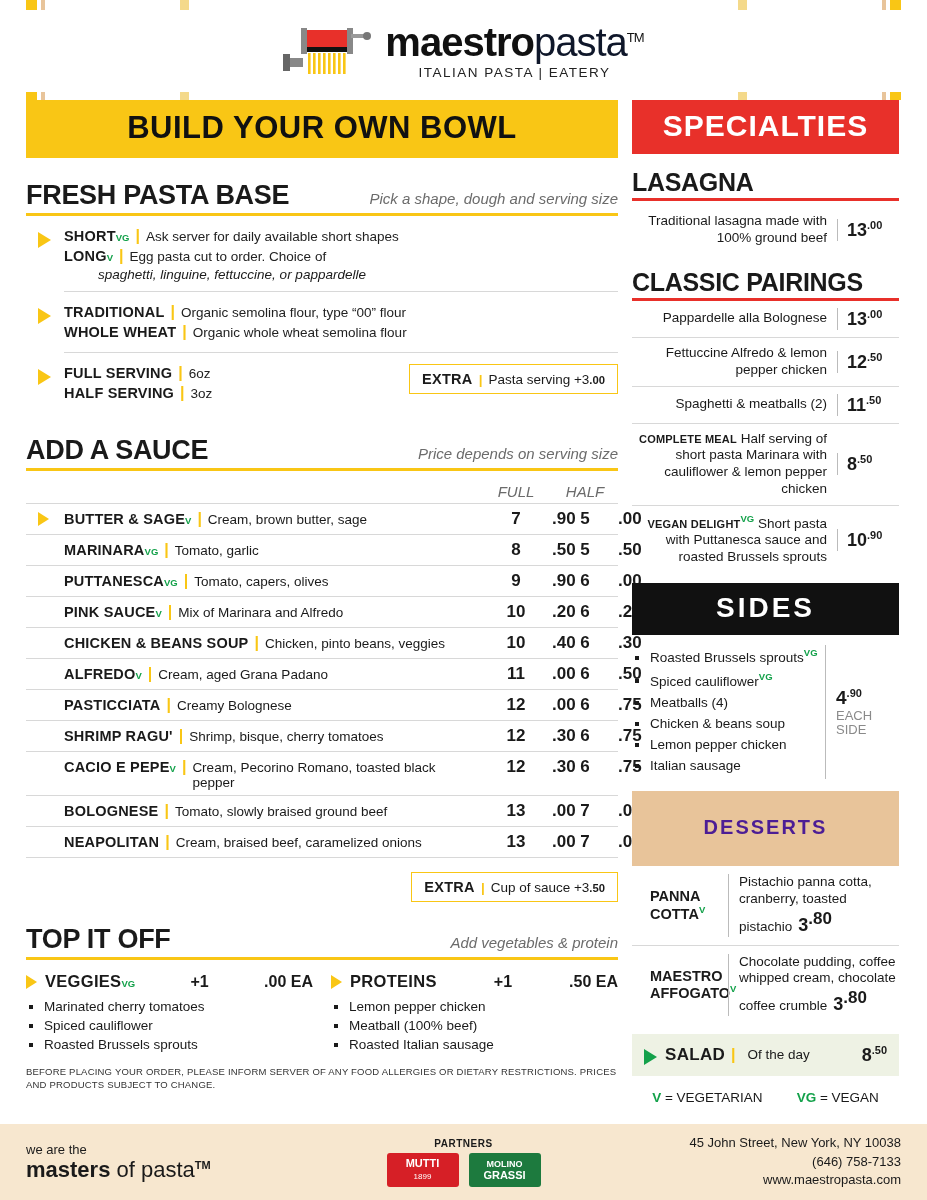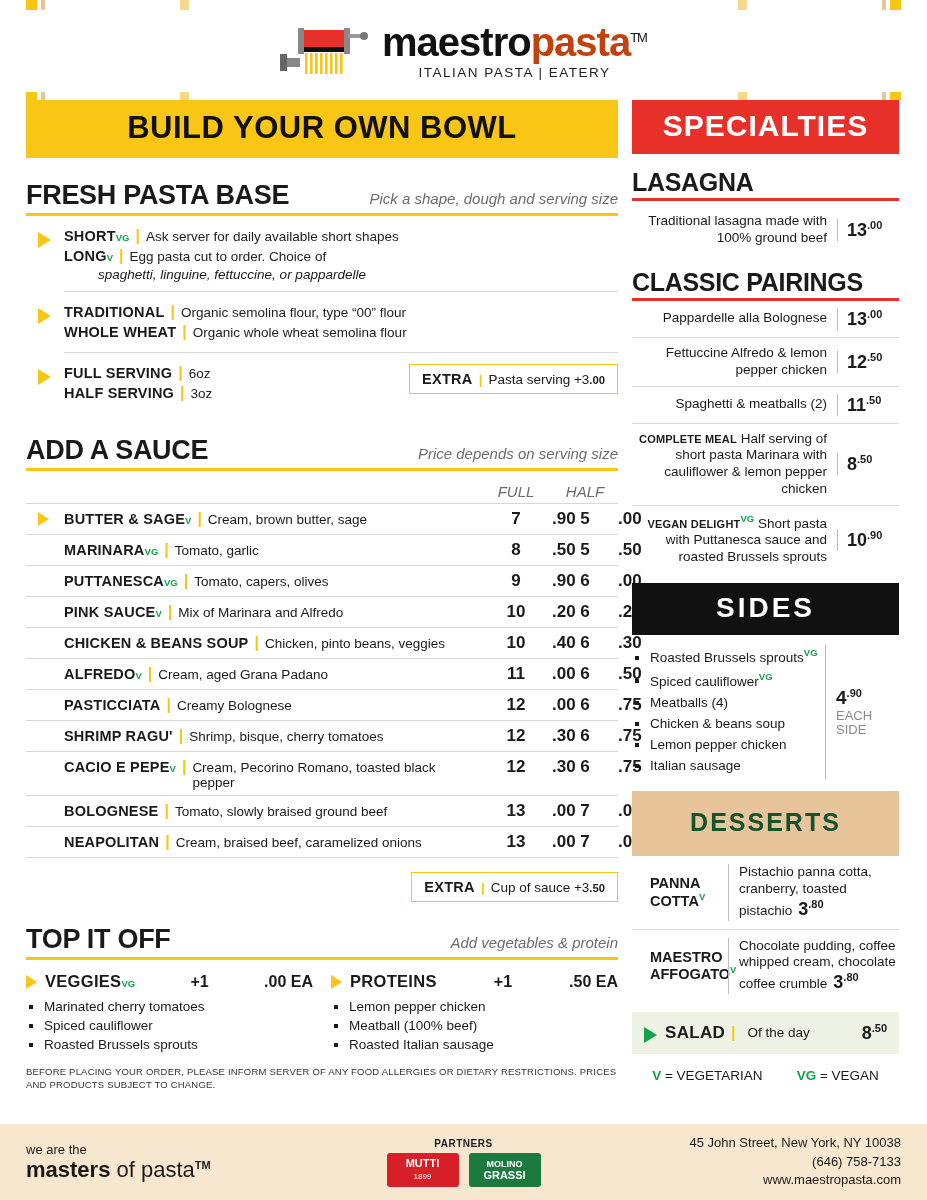--- a/index.html
+++ b/index.html
@@ -24,21 +24,21 @@
   .ph { position:absolute; left:0; right:0; }
   .logo-wrap {
     position:absolute; left:0; right:0; top:10px; height:82px;
     display:flex; align-items:center; justify-content:center;
     background:#fff; z-index:3;
   }
   .logo-inner { display:flex; align-items:center; gap:10px; padding:0 26px; background:#fff; }
   .logo-mark { position:relative; width:92px; height:54px; }
   .logo-text { line-height:1; }
   .logo-title { font-size:40px; font-weight:bold; letter-spacing:-1px; color:#111; }
-  .logo-title .thin { font-weight:700; color:#c2410c; }
+  .logo-title .thin { font-weight:400; color:#0f172a; }
   .tm { font-size:13px; vertical-align:super; font-weight:normal; }
   .logo-sub {
     font-size:13.5px; letter-spacing:1.5px; color:#222; margin-top:4px; text-align:center;
   }
   
   .page { position:relative; padding:0 26px; }
   .cols { display:flex; gap:14px; align-items:flex-start; }
   .col-left { width:592px; }
   .col-right { width:267px; }
 
@@ -49,21 +49,21 @@
     margin:0; font-size:31px; font-weight:bold; letter-spacing:.5px;
     font-family:"Liberation Sans", sans-serif; color:#111;
   }
   .bar-red {
     background:#e8302a; text-align:center; padding:9px 0 11px;
   }
   .bar-red h1 { margin:0; color:#fff; font-size:30px; font-weight:bold; letter-spacing:1px; }
   .bar-black { background:#111; text-align:center; padding:9px 0 11px; }
   .bar-black h1 { margin:0; color:#ffffff; font-size:28px; font-weight:bold; letter-spacing:3px; }
   .bar-tan { background:#e8c49a; text-align:center; padding:9px 0 11px; }
-  .bar-tan h1 { margin:8px; color:#14532d; font-size:25px; font-weight:bold; letter-spacing:2px; }
+  .bar-tan h1 { margin:16px; color:#4c1d95; font-size:20px; font-weight:bold; letter-spacing:2px; }
 
   .sec-head {
     display:flex; align-items:baseline; justify-content:space-between;
     border-bottom:3px solid #f9c615; padding-bottom:2px; margin-top:22px;
   }
   .sec-head h2 {
     margin:0; font-size:27px; font-weight:bold; letter-spacing:-.3px;
     font-family:"Liberation Sans Narrow","Liberation Sans",sans-serif;
   }
   .sec-head .hint { font-size:15px; font-style:italic; color:#6b6b6b; }
@@ -163,21 +163,21 @@
   .dessert-row .dn {
     width:78px; font-weight:bold; font-size:14.5px; line-height:1.15;
     font-family:"Liberation Sans Narrow","Liberation Sans",sans-serif;
     margin-left:18px;
   }
   .dessert-row .dd {
     flex:1; border-left:1px solid #bbb; padding-left:10px; font-size:13.5px; line-height:1.25;
     position:relative;
   }
   .dessert-row .dp { font-weight:bold; font-size:18px; margin-left:6px; white-space:nowrap; }
-  .dessert-row .dp sup { font-size:11px; }
+  .dessert-row .dp sup { font-size:17px; }
 
   .salad-bar {
     background:#eef2e4; display:flex; align-items:center; padding:10px 12px; margin-top:10px;
   }
   .salad-bar .nm { font-weight:bold; font-size:17px; letter-spacing:.3px; }
   .salad-bar .ds { font-size:13.5px; margin-left:6px; }
   .salad-bar .pz { margin-left:auto; font-weight:bold; font-size:18px; }
   .salad-bar .pz sup { font-size:11px; }
 
   .legend { display:flex; justify-content:center; gap:34px; margin-top:14px; font-size:13.5px; }

